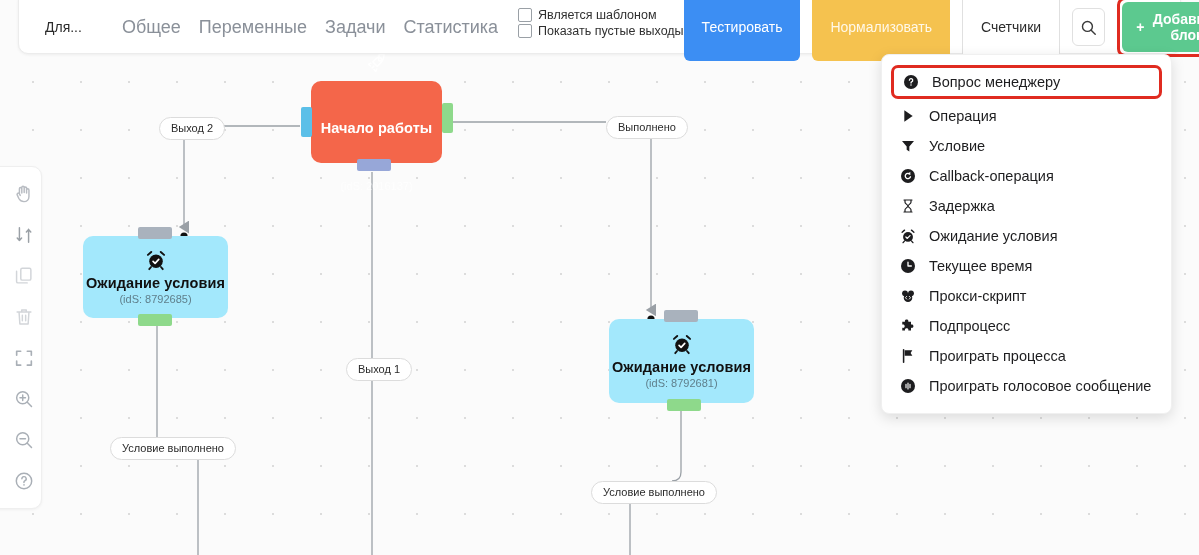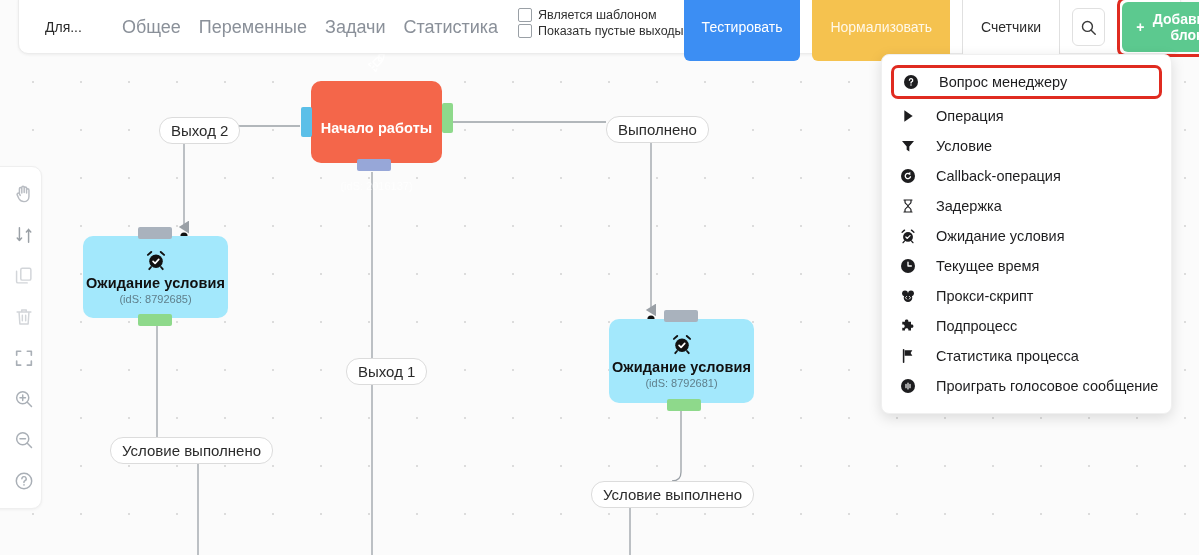--- a/index.html
+++ b/index.html
@@ -164,21 +164,21 @@
     border-radius: 8px;
     border: 1px solid #f0f0f0;
     box-shadow: 0 4px 14px rgba(0,0,0,.13);
     padding: 10px 0 12px 0;
     z-index: 50;
     box-sizing: border-box;
   }
   .menu-item {
     display: flex;
     align-items: center;
-    gap: 19px;
+    gap: 12px;
     padding: 6px 14px 6px 17px;
     font-size: 14.5px;
     color: #1d1d1f;
     cursor: pointer;
     white-space: nowrap;
   }
   .menu-item .mi-icon {
     width: 18px; height: 18px;
     display: flex; align-items: center; justify-content: center;
     flex: 0 0 18px;
@@ -226,21 +226,21 @@
   .port.right  { width: 11px; height: 30px; }
   .port.top    { width: 30px; height: 11px; }
   .port.bottom { width: 30px; height: 11px; }
 
   
   .edge-label {
     position: absolute;
     background: #fff;
     border: 1px solid #dcdcdc;
     border-radius: 13px;
-    font-size: 15px;
+    font-size: 11px;
     color: #2b2b2b;
     padding: 5px 11px;
     white-space: nowrap;
     z-index: 20;
     box-sizing: border-box;
     line-height: 1;
   }
 
   #edges { position: absolute; left:0; top:0; width:1199px; height:555px; z-index: 8; }
 </style>
@@ -504,21 +504,21 @@
         </span>
         <span>Подпроцесс</span>
       </div>
       <div class="menu-item">
         <span class="mi-icon">
           <svg width="16" height="16" viewBox="0 0 24 24">
             <path d="M5.4 2.5v19" stroke="#1d1d1f" stroke-width="2.3" stroke-linecap="round"></path>
             <path d="M7 3.4h11.5l-2.6 4.2 2.6 4.2H7z" fill="#1d1d1f"></path>
           </svg>
         </span>
-        <span>Статистика процесса</span>
+        <span>Проиграть процесса</span>
       </div>
       <div class="menu-item">
         <span class="mi-icon">
           <svg width="16" height="16" viewBox="0 0 24 24">
             <circle cx="12" cy="12" r="10.5" fill="#1d1d1f"></circle>
             <path d="M9 9.5v5M12 7.5v9M15 9.5v5" stroke="#fff" stroke-width="1.7" stroke-linecap="round"></path>
           </svg>
         </span>
         <span>Проиграть голосовое сообщение</span>
       </div>

